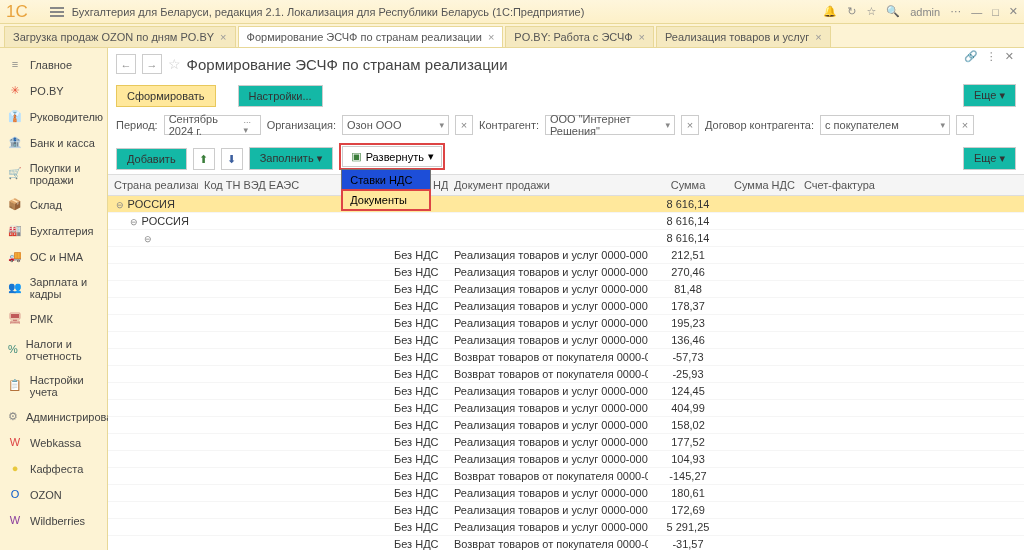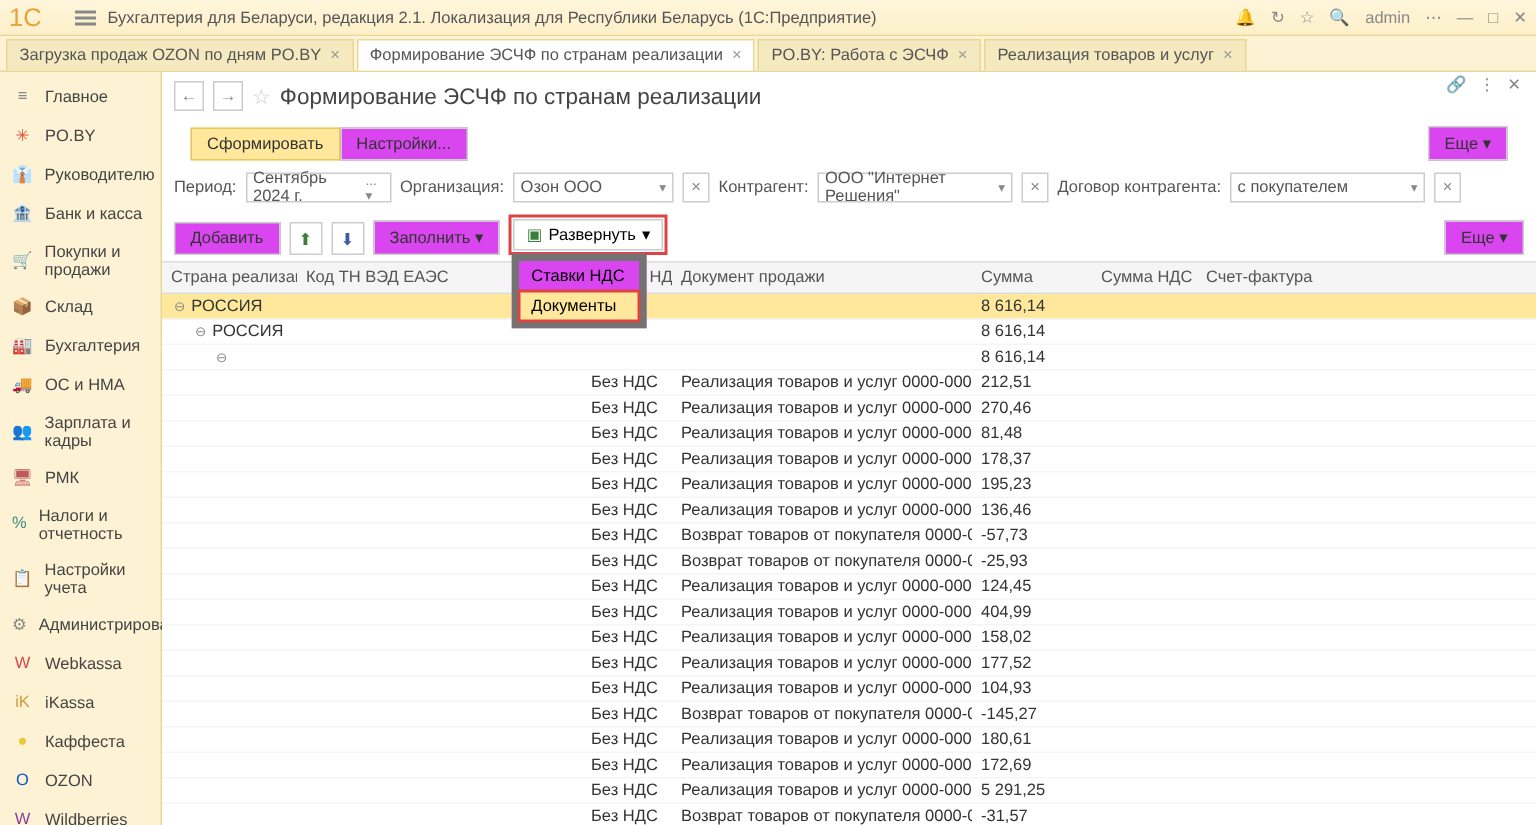--- a/index.html
+++ b/index.html
@@ -17,47 +17,47 @@
 .tab-close{color:#999;cursor:pointer}
 .main{display:flex;height:502px}
 .sidebar{width:108px;background:#fdf3d4;border-right:1px solid #e8d898;padding-top:4px}
 .sb-item{display:flex;align-items:center;gap:8px;padding:6px 8px;color:#444;cursor:pointer}
 .sb-icon{width:14px;height:14px;display:inline-block;text-align:center}
 .content{flex:1;display:flex;flex-direction:column;background:#fff}
 .page-head{display:flex;align-items:center;padding:6px 8px;gap:6px}
 .nav-btn{width:20px;height:20px;border:1px solid #ccc;background:#fff;display:flex;align-items:center;justify-content:center;color:#888;cursor:pointer}
 .star{color:#ccc;font-size:14px}
 .page-title{font-size:15px;color:#444;font-weight:normal}
-.toolbar1{display:flex;align-items:center;padding:4px 19px;gap:0}
+.toolbar1{display:flex;align-items:center;padding:4px 8px;gap:22px}
 .btn-yellow{background:#ffe89c;border:1px solid #e8c85c;padding:4px 10px;cursor:pointer;color:#333}
-.btn-plain{background:#d946ef;border:1px solid #ccc;padding:4px 10px;cursor:pointer;color:#333}
+.btn-plain{background:#14b8a6;border:1px solid #ccc;padding:4px 10px;cursor:pointer;color:#333}
 .btn-more{margin-left:auto}
 .filters{display:flex;align-items:center;padding:4px 8px;gap:6px;color:#555}
 .filters label{white-space:nowrap}
 .input-box{border:1px solid #ccc;padding:2px 4px;height:20px;background:#fff;display:flex;align-items:center;justify-content:space-between}
 .input-box .dd{color:#888;font-size:9px;margin-left:4px}
 .period-box{width:97px}
 .org-box{width:107px}
 .kontr-box{width:130px}
 .dog-box{width:130px}
 .x-btn{width:18px;height:20px;border:1px solid #ccc;background:#fff;display:flex;align-items:center;justify-content:center;color:#888;cursor:pointer}
 .toolbar2{display:flex;align-items:flex-end;padding:4px 8px;gap:6px}
 .arrow-btn{width:22px;height:22px;border:1px solid #ccc;background:#fff;display:flex;align-items:center;justify-content:center;cursor:pointer;color:#3b7e3b}
 .expand-wrap{position:relative;border:2px solid #d44;padding:1px}
 .expand-btn{background:#fff;border:1px solid #ccc;padding:3px 8px;cursor:pointer;display:flex;align-items:center;gap:4px}
-.dropdown{position:absolute;top:24px;left:0;background:#d946ef;border:5px solid #737373;min-width:90px;z-index:10}
+.dropdown{position:absolute;top:24px;left:0;background:#1d4ed8;border:1px solid #737373;min-width:90px;z-index:10}
 .dd-item{padding:4px 8px;cursor:pointer}
 .dd-item.sel{background:#ffe89c;outline:2px solid #d44;outline-offset:-1px}
 .grid-head{display:flex;background:#f5f5f5;border-top:1px solid #ddd;border-bottom:1px solid #ddd;padding:4px 0;color:#555}
 .col{padding:0 6px;white-space:nowrap;overflow:hidden}
 .c-country{width:90px}
 .c-tnved{width:190px}
 .c-rate{width:60px}
 .c-doc{width:200px}
-.c-sum{width:80px;text-align:left}
+.c-sum{width:80px;text-align:center}
 .c-nds{width:70px;text-align:right}
 .c-inv{width:110px}
 .grid-body{flex:1;overflow-y:auto}
 .row{display:flex;padding:2px 0;color:#333;border-bottom:1px solid #f5f5f5}
 .row.hl{background:#ffe89c}
 .row.group{font-weight:normal}
 .tree-toggle{color:#888;margin-right:4px;font-size:9px}
 .float-icons{position:absolute;top:50px;right:10px;display:flex;gap:8px;color:#888}
 </style>
 </head>
@@ -155,24 +155,20 @@
       </div>
       <div class="sb-item">
         <span class="sb-icon" style="color:#888">⚙</span>
         <span>Администрирование</span>
       </div>
       <div class="sb-item">
         <span class="sb-icon" style="color:#d44">W</span>
         <span>Webkassa</span>
       </div>
       <div class="sb-item">
-        <span class="sb-icon" style="color:#d09a3d">iK</span>
-        <span>iKassa</span>
-      </div>
-      <div class="sb-item">
         <span class="sb-icon" style="color:#e8c83d">●</span>
         <span>Каффеста</span>
       </div>
       <div class="sb-item">
         <span class="sb-icon" style="color:#0a5acc">O</span>
         <span>OZON</span>
       </div>
       <div class="sb-item">
         <span class="sb-icon" style="color:#8a3d9d">W</span>
         <span>Wildberries</span>

